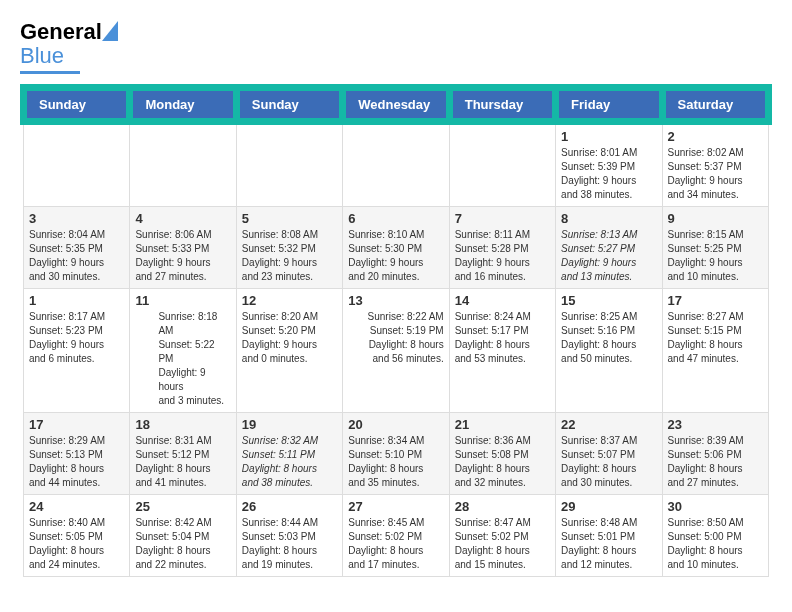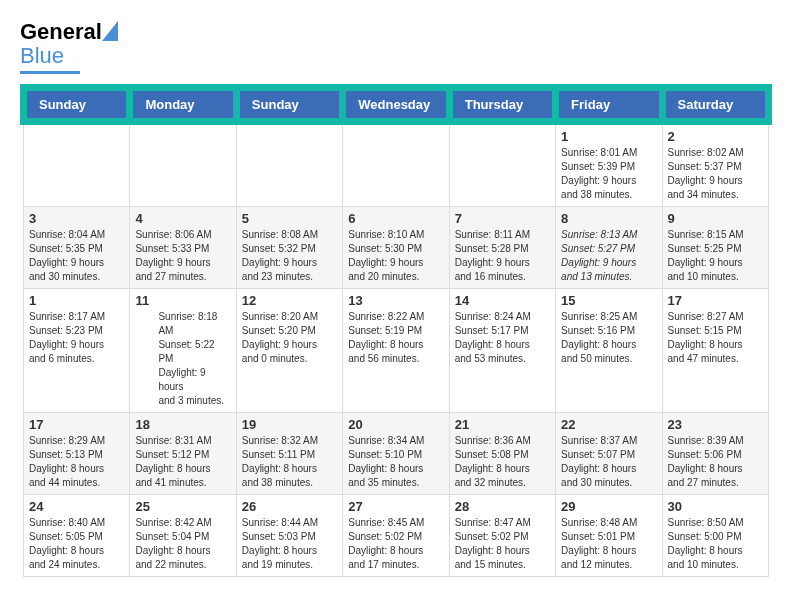--- a/index.html
+++ b/index.html
@@ -212,21 +212,21 @@
         </td>
         <td>
           <span class="day-num">12</span>
           <div class="day-info" style="white-space: pre-line;">Sunrise: 8:20 AM
 Sunset: 5:20 PM
 Daylight: 9 hours
 and 0 minutes.</div>
         </td>
         <td>
           <span class="day-num">13</span>
-          <div class="day-info" style="white-space: pre-line;">Sunrise: 8:22 AM
+          <div class="day-info" style="white-space: pre-line; text-align: right;">Sunrise: 8:22 AM
 Sunset: 5:19 PM
 Daylight: 8 hours
 and 56 minutes.</div>
         </td>
         <td>
           <span class="day-num">14</span>
           <div class="day-info" style="white-space: pre-line;">Sunrise: 8:24 AM
 Sunset: 5:17 PM
 Daylight: 8 hours
 and 53 minutes.</div>
@@ -256,21 +256,21 @@
         </td>
         <td>
           <span class="day-num">18</span>
           <div class="day-info" style="white-space: pre-line;">Sunrise: 8:31 AM
 Sunset: 5:12 PM
 Daylight: 8 hours
 and 41 minutes.</div>
         </td>
         <td>
           <span class="day-num">19</span>
-          <div class="day-info" style="white-space: pre-line;">Sunrise: 8:32 AM
+          <div class="day-info" style="white-space: pre-line; font-style: italic;">Sunrise: 8:32 AM
 Sunset: 5:11 PM
 Daylight: 8 hours
 and 38 minutes.</div>
         </td>
         <td>
           <span class="day-num">20</span>
           <div class="day-info" style="white-space: pre-line;">Sunrise: 8:34 AM
 Sunset: 5:10 PM
 Daylight: 8 hours
 and 35 minutes.</div>

